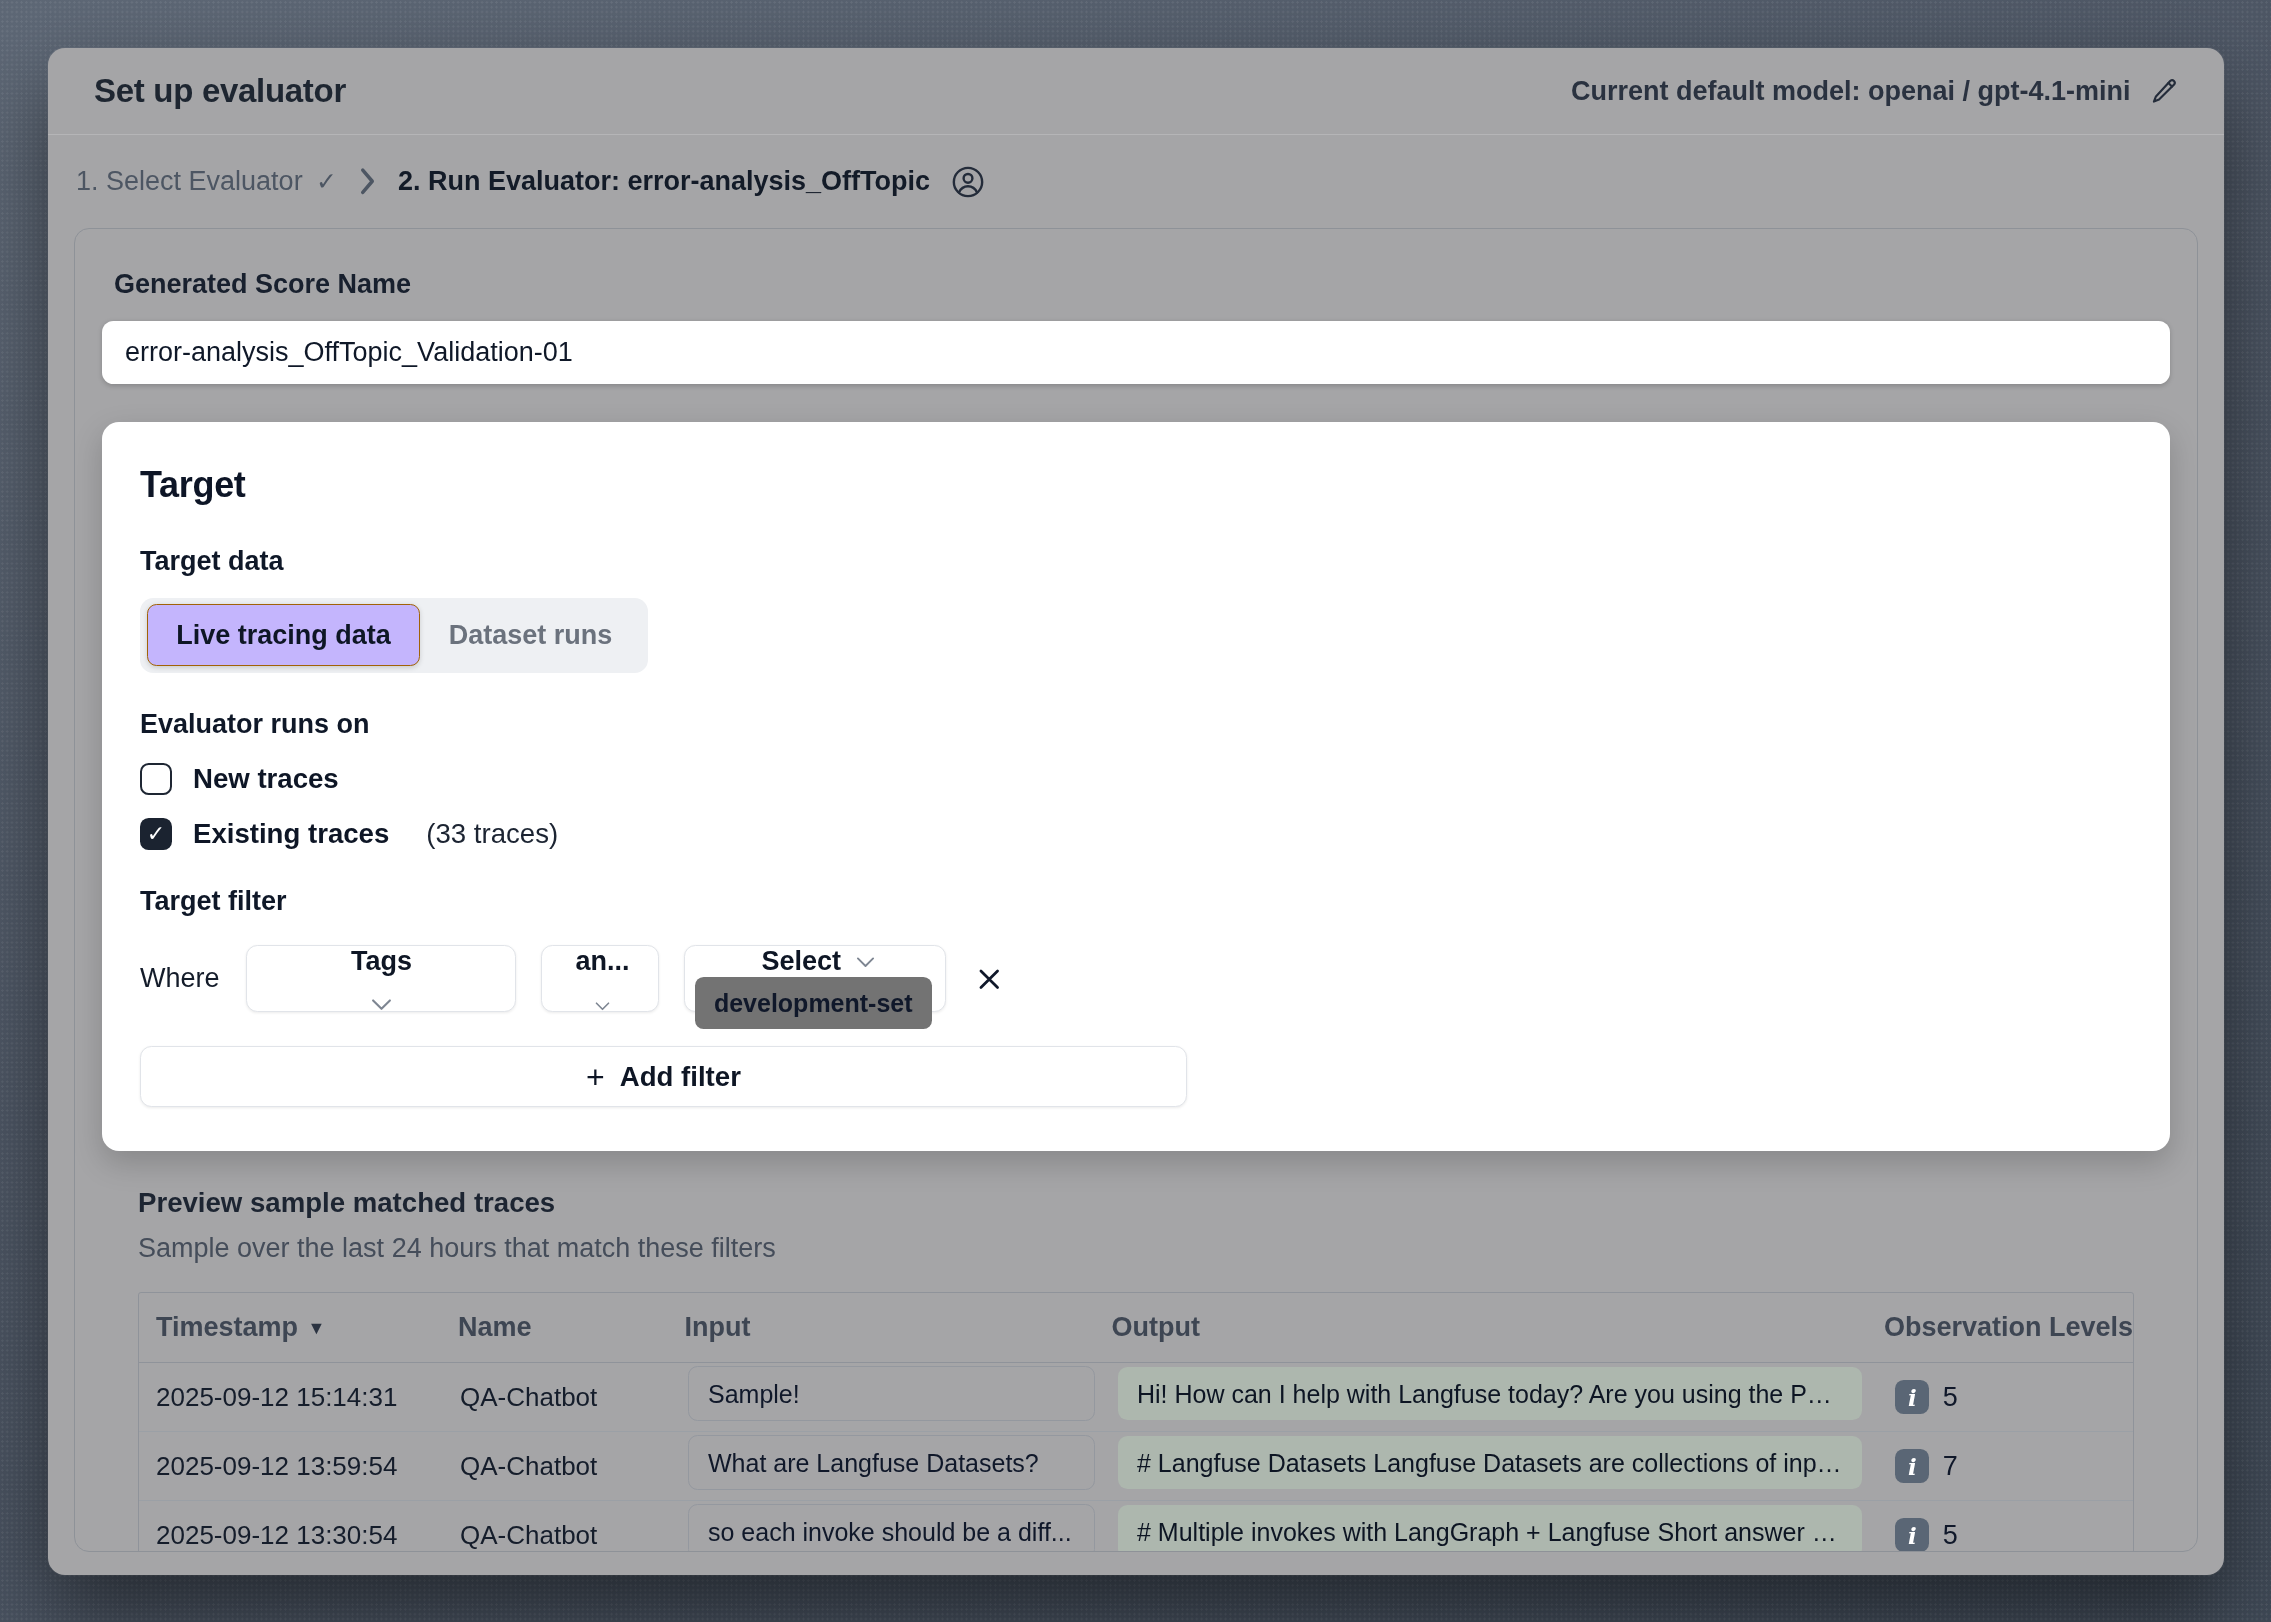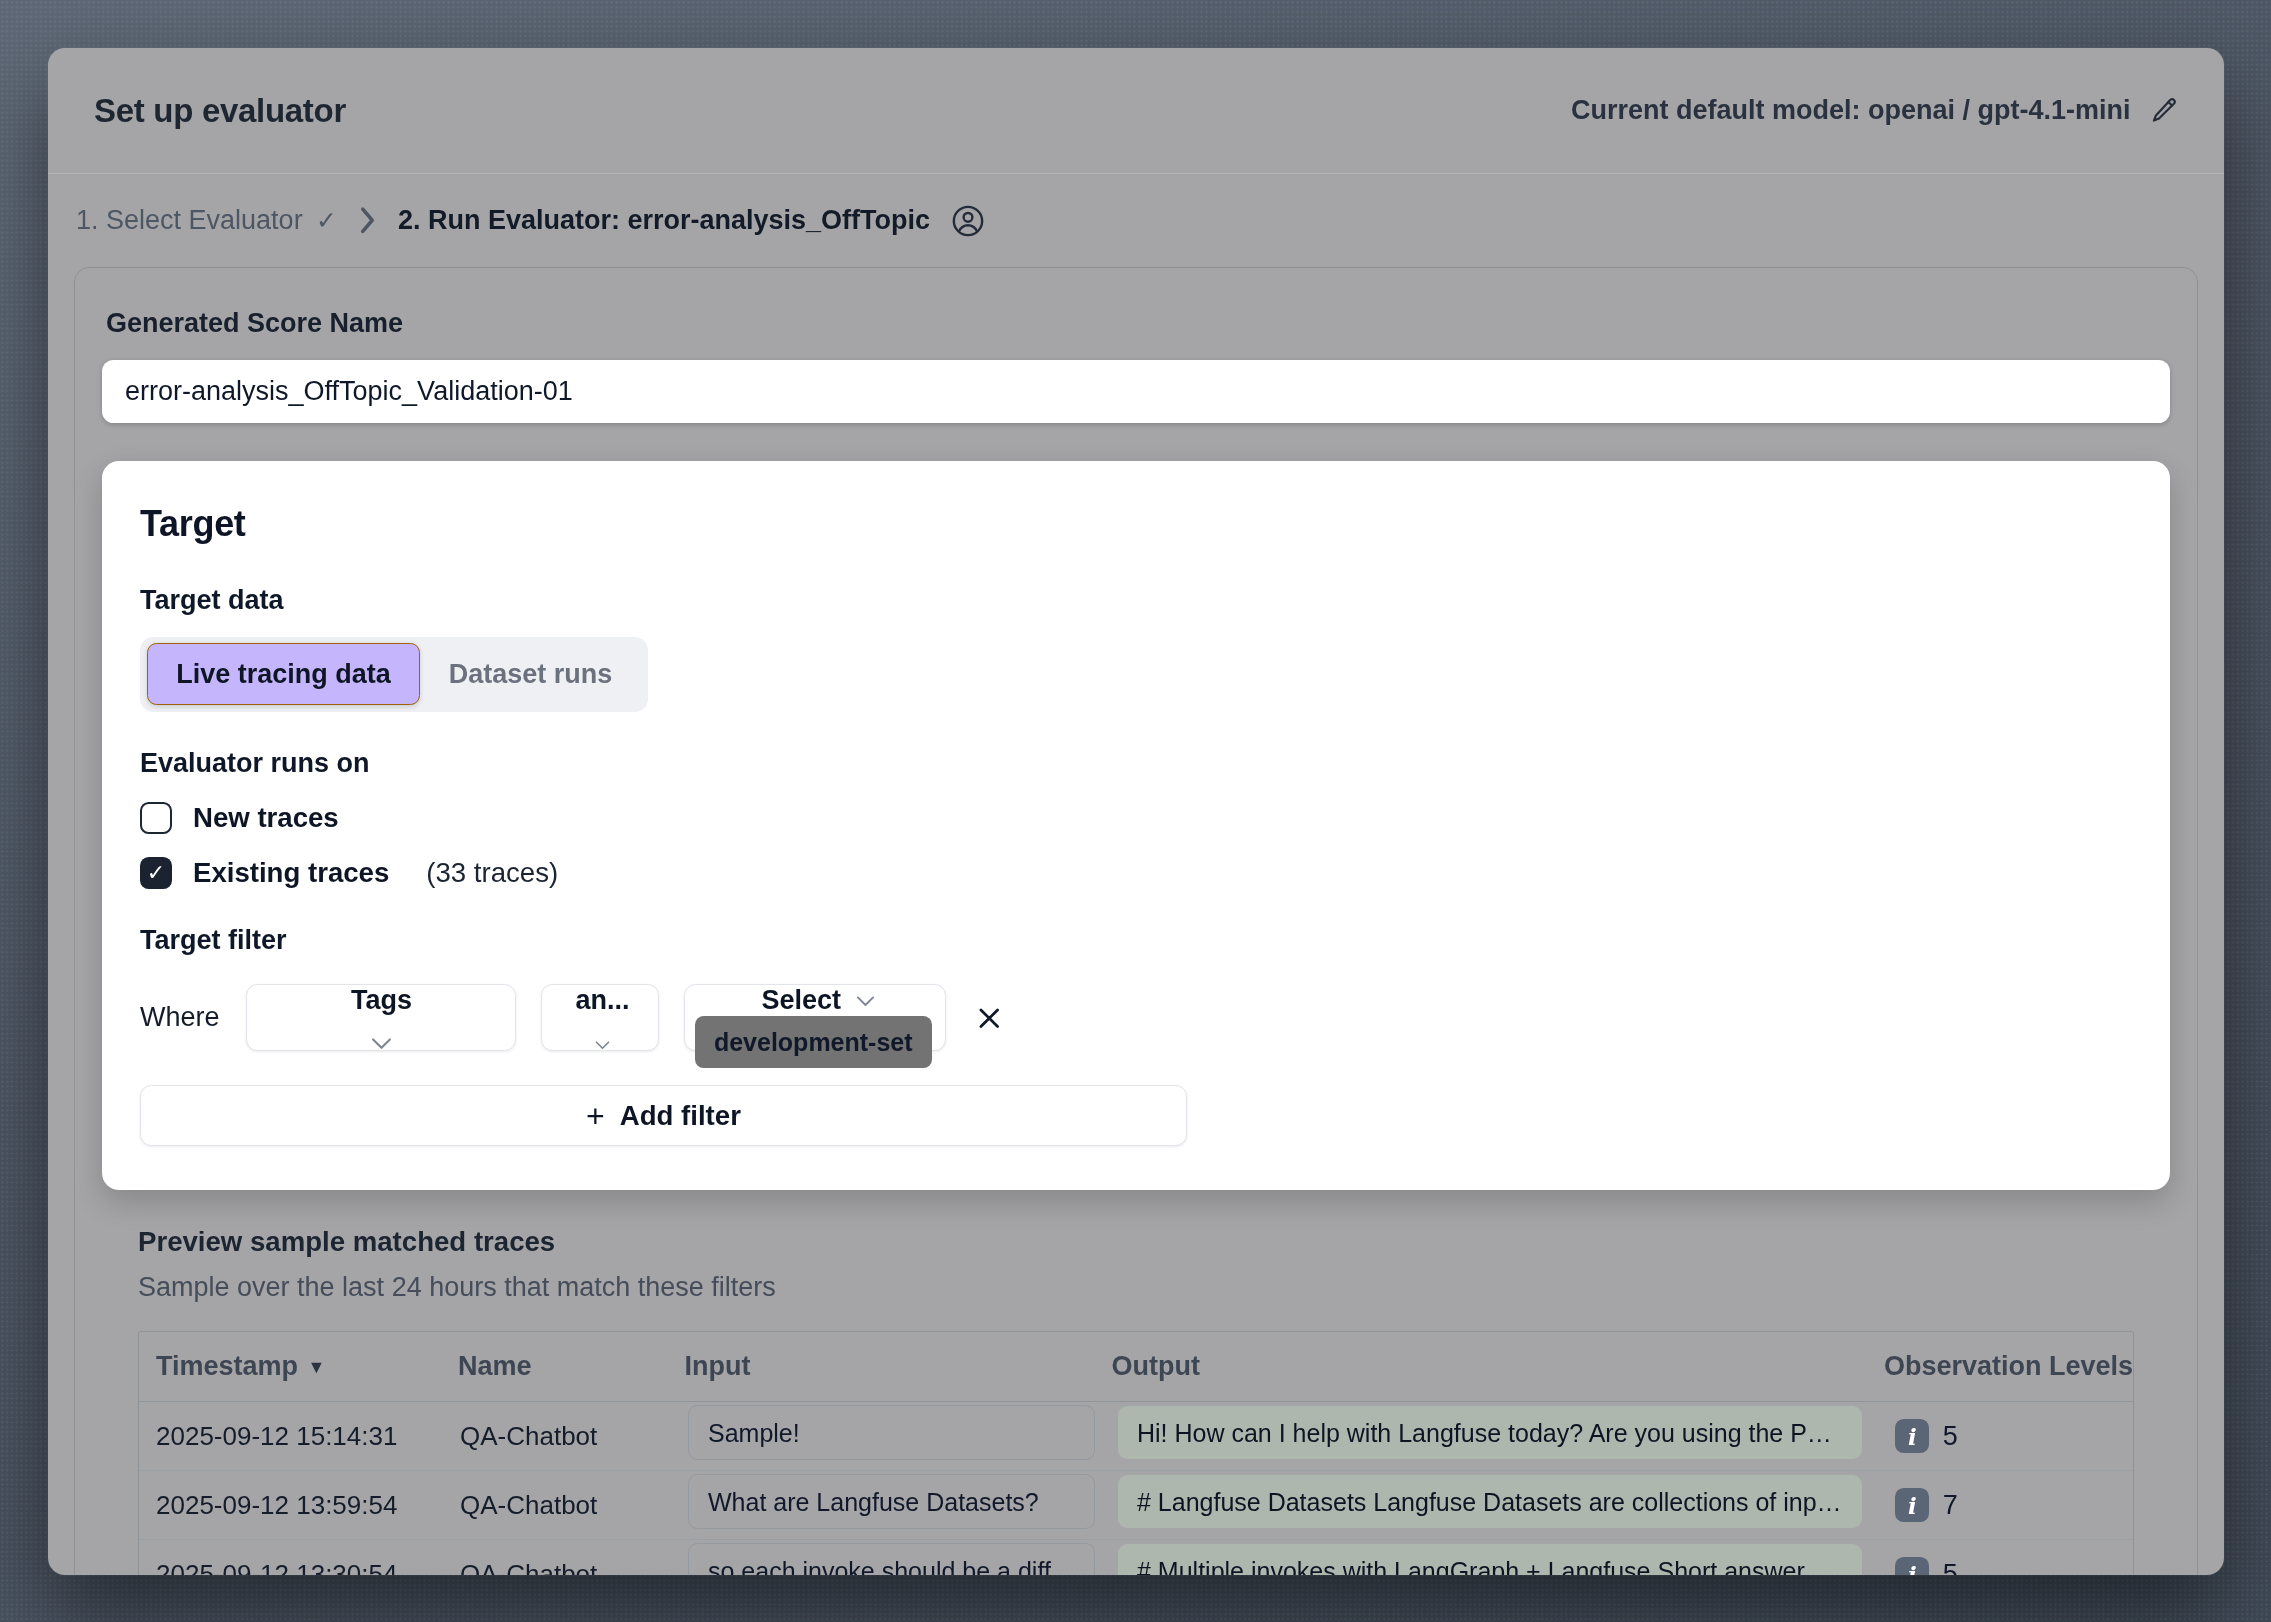--- a/index.html
+++ b/index.html
@@ -16,39 +16,39 @@
   }
 
   .modal {
     position:absolute; left:48px; top:48px; width:2176px; height:1527px; z-index:1;
     background:var(--overlay-gray,#a5a5a7); border-radius:17px; overflow:hidden;
     box-shadow:0 38px 86px rgba(0,0,0,.5), 0 0 0 1px rgba(255,255,255,.05);
   }
 
   
   .modal-header {
-    height:126px; display:flex; align-items:center; justify-content:space-between;
+    height:87px; display:flex; align-items:center; justify-content:space-between;
     padding:17px 46px; border-bottom:1px solid #b5b5b7;
   }
   .modal-title { margin:0; font-size:33px; font-weight:700; color:#1e2631; letter-spacing:-0.3px; }
   .model-info { display:flex; align-items:center; gap:19px; font-size:27px; font-weight:600; color:#2a3240; }
   .icon-btn { background:none; border:none; padding:0; cursor:pointer; display:flex; align-items:center; }
 
   
   .breadcrumb { height:93px; display:flex; align-items:center; gap:21px; padding:0 28px; font-size:27px; }
   .bc-done { display:flex; align-items:center; gap:13.3px; color:#4d5663; }
   .bc-check { font-size:25px; color:#4d5663; }
   .bc-current { display:flex; align-items:center; gap:15px; color:#131b28; font-weight:700;text-align:right; }
 
   
   .form-container {
     margin:0 26px; height:1324px; border:1.4px solid #8e9298; border-radius:15px;
     padding:25px 27px 0; overflow:hidden;
   }
-  .form-label { display:block; font-size:27px; font-weight:600; color:#18202e; margin:15px 4px 21px; }
+  .form-label { display:block; font-size:27px; font-weight:600; color:#18202e; margin:15px 12px 21px; }
   .score-input {
     width:100%; height:63px; background:#fff; border:none; outline:none; border-radius:11.4px;
     padding:0 23px; font-size:27px; color:#0f1828; font-family:inherit;
     box-shadow:0 1.9px 5.7px rgba(0,0,0,.18); display:block;
   }
 
   
   .card {
     background:var(--card-bg,#ffffff); border-radius:17px; margin-top:38px;
     padding:38px 38px 44px; box-shadow:0 11.4px 30px rgba(0,0,0,.18);

